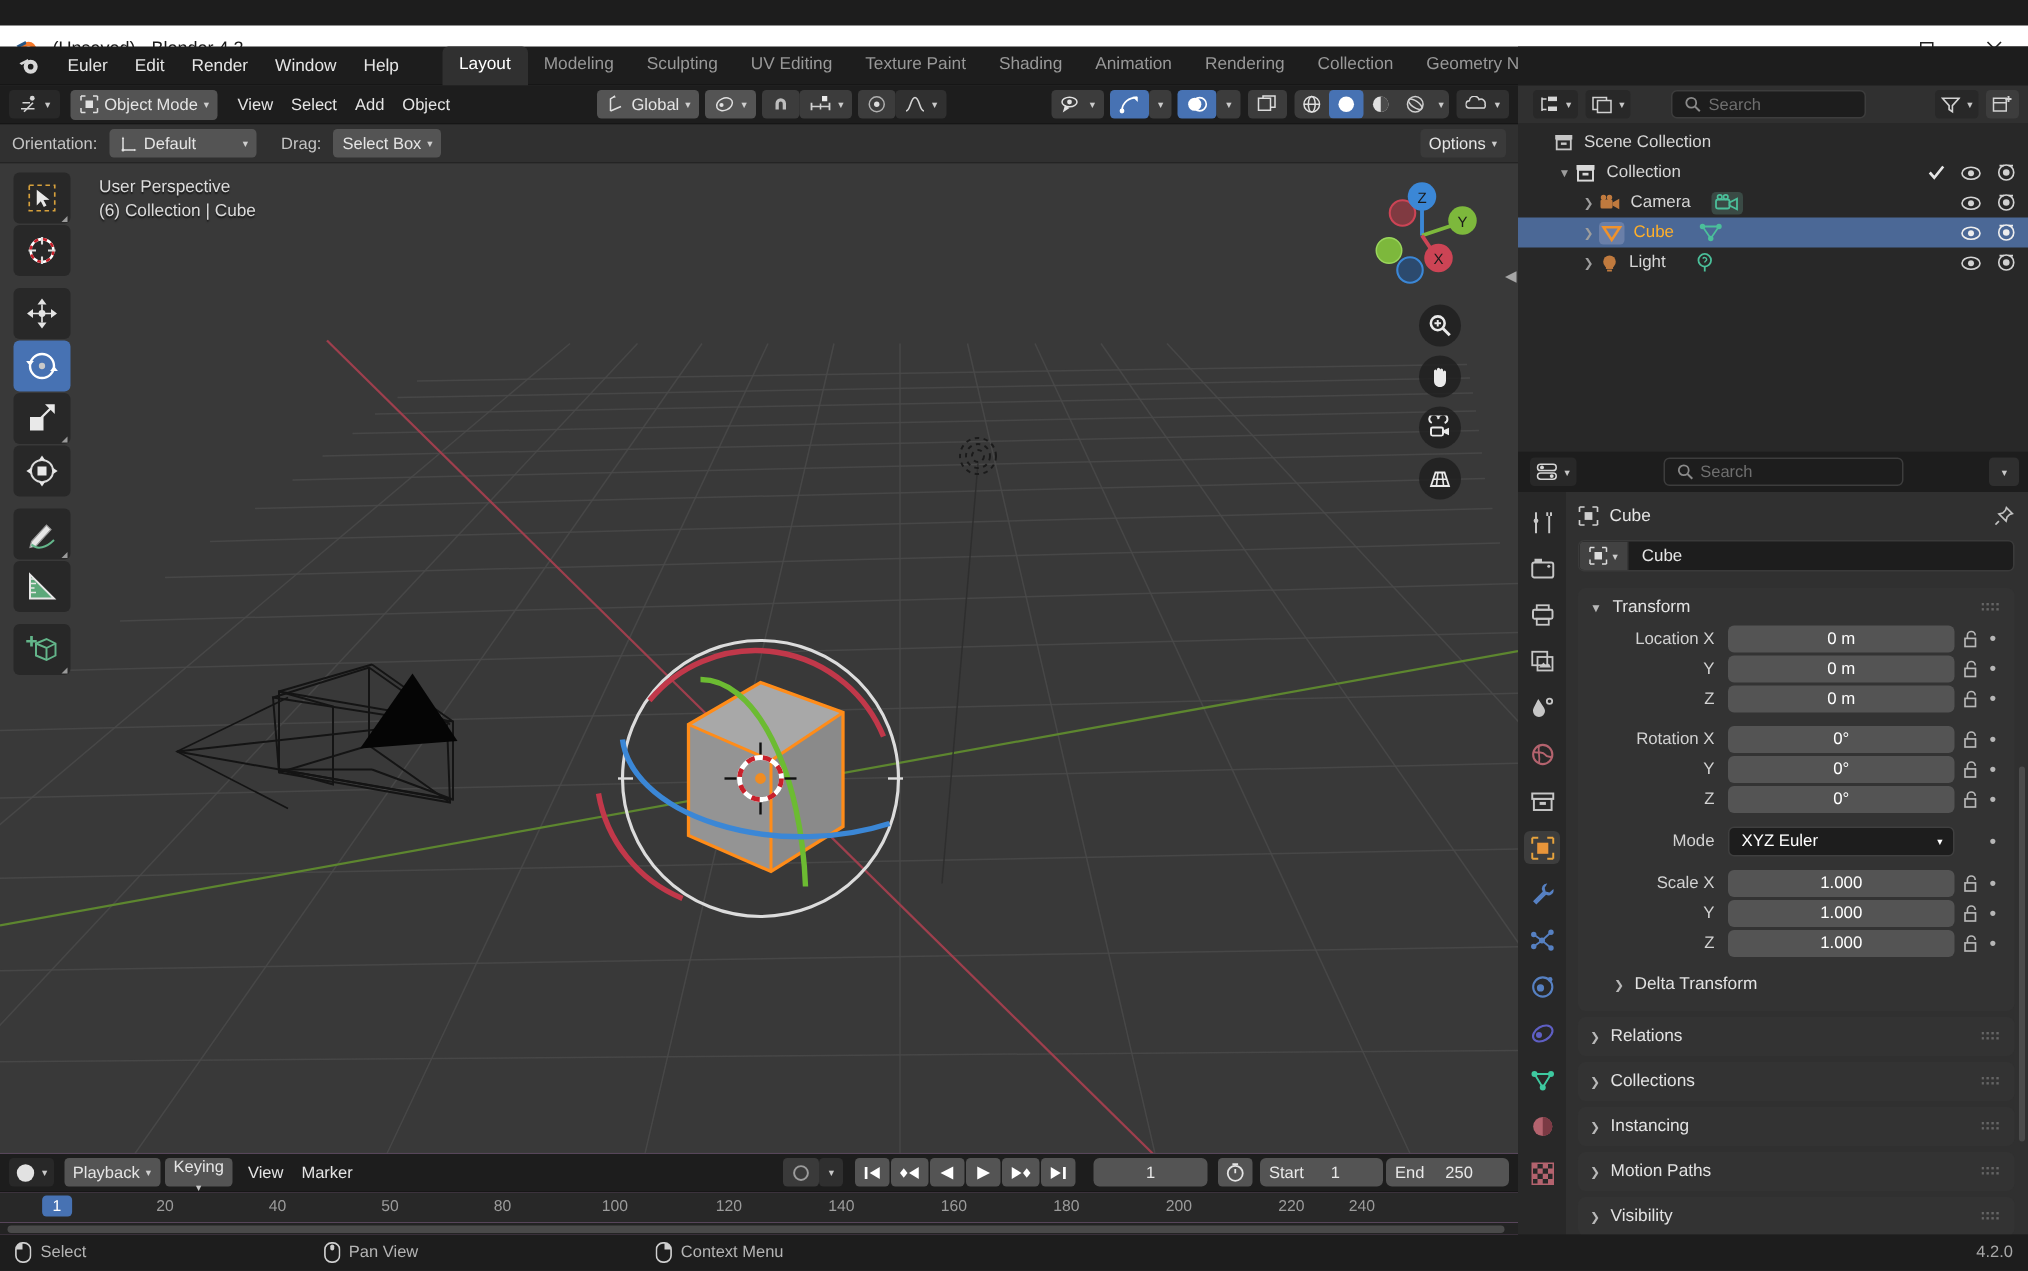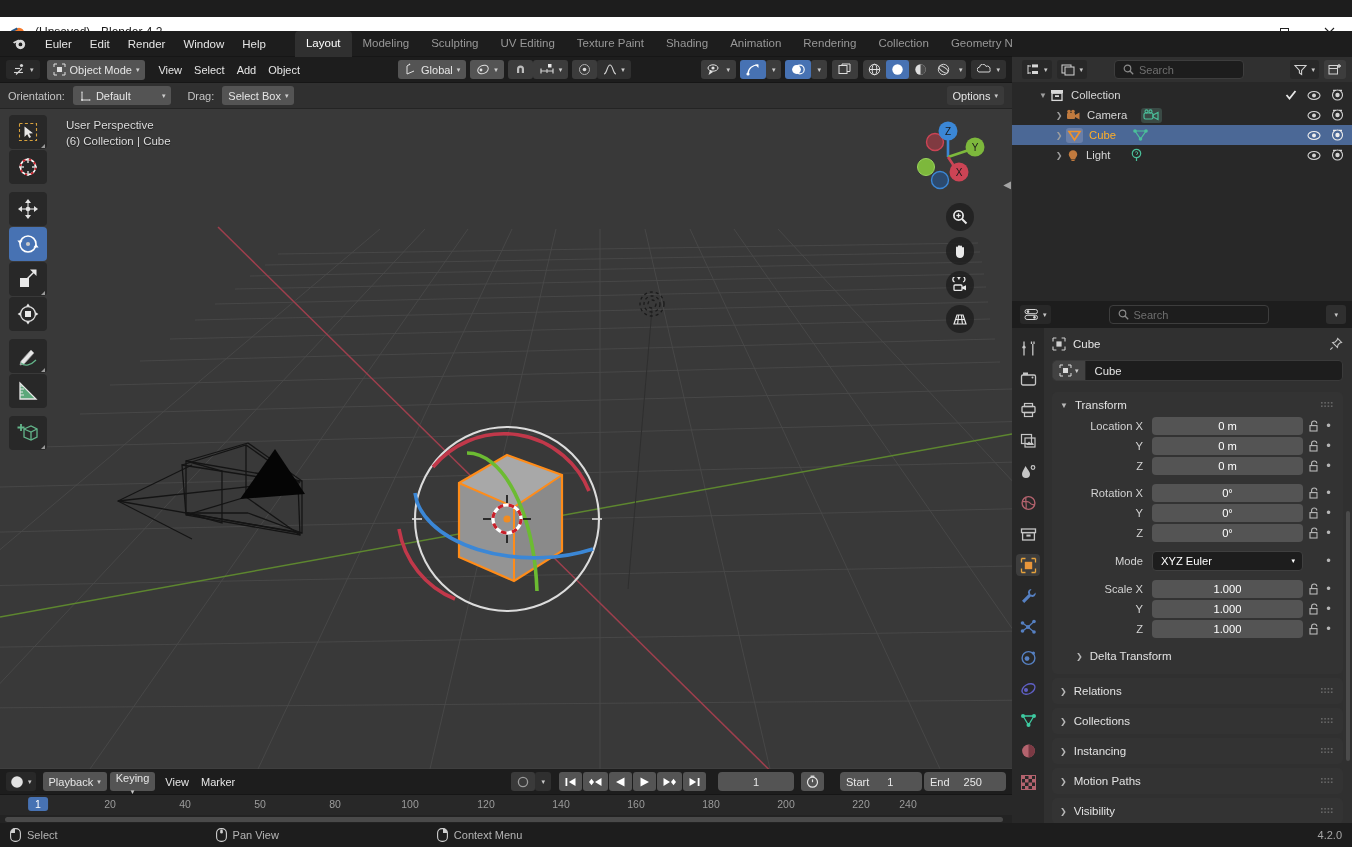--- a/index.html
+++ b/index.html
@@ -795,20 +795,31 @@
         <svg width="14" height="13" viewBox="0 0 14 13">
             <rect x="1" y="2.5" width="8.5" height="8.5" fill="none" stroke="#d2d2d2" stroke-width="1"></rect>
             <line x1="1" y1="5.5" x2="9.5" y2="5.5" stroke="#d2d2d2" stroke-width="1"></line>
             <path d="M11 1 V5 M9 3 H13" stroke="#d2d2d2" stroke-width="1.3"></path>
           </svg>
       </span>
     </div>
 
     <div class="outliner-body">
 
+      <div class="ol-row">
+        <span class="disclosure"></span>
+        <span style="margin-right:7px;display:flex;">
+          <svg width="13" height="12" viewBox="0 0 13 12">
+              <rect x="0.8" y="1" width="11.4" height="3" fill="#c6c6c6"></rect>
+              <rect x="1.8" y="4" width="9.4" height="6.6" fill="none" stroke="#c6c6c6" stroke-width="1.2"></rect>
+              <rect x="4.6" y="6" width="3.8" height="1.6" fill="#c6c6c6"></rect>
+            </svg>
+        </span>
+        <span class="name">Scene Collection</span>
+      </div>
 
       <div class="ol-row" style="padding-left:24px;">
         <span class="disclosure">▼</span>
         <span style="margin-right:7px;display:flex;">
           <svg width="14" height="13" viewBox="0 0 14 13">
               <rect x="1" y="1" width="12" height="3.2" fill="#d8d8d8"></rect>
               <rect x="2" y="4.2" width="10" height="7.2" fill="none" stroke="#d8d8d8" stroke-width="1.3"></rect>
               <rect x="5" y="6.2" width="4" height="1.8" fill="#d8d8d8"></rect>
             </svg>
         </span>
@@ -1432,21 +1443,21 @@
       <span class="field-box" style="margin-left:12px;min-width:76px;justify-content:center;">
         <span>1</span>
       </span>
       <span class="btn grey" style="margin-left:7px;padding:0 5px;">
         <svg width="13" height="13" viewBox="0 0 13 13">
             <circle cx="6.5" cy="7.2" r="5" fill="none" stroke="#e4e4e4" stroke-width="1.2"></circle>
             <line x1="6.5" y1="7.2" x2="6.5" y2="4.4" stroke="#e4e4e4" stroke-width="1.2"></line>
             <line x1="4.6" y1="1.2" x2="8.4" y2="1.2" stroke="#e4e4e4" stroke-width="1.3"></line>
           </svg>
       </span>
-      <span class="field-box" style="margin-left:16px;min-width:82px;gap:18px;">
+      <span class="field-box" style="margin-left:5px;min-width:82px;gap:18px;">
         <span>Start</span>
         <span>1</span>
       </span>
       <span class="field-box" style="margin-left:2px;min-width:82px;gap:14px;">
         <span>End</span>
         <span>250</span>
       </span>
     </div>
 
     <div class="tl-ruler">

